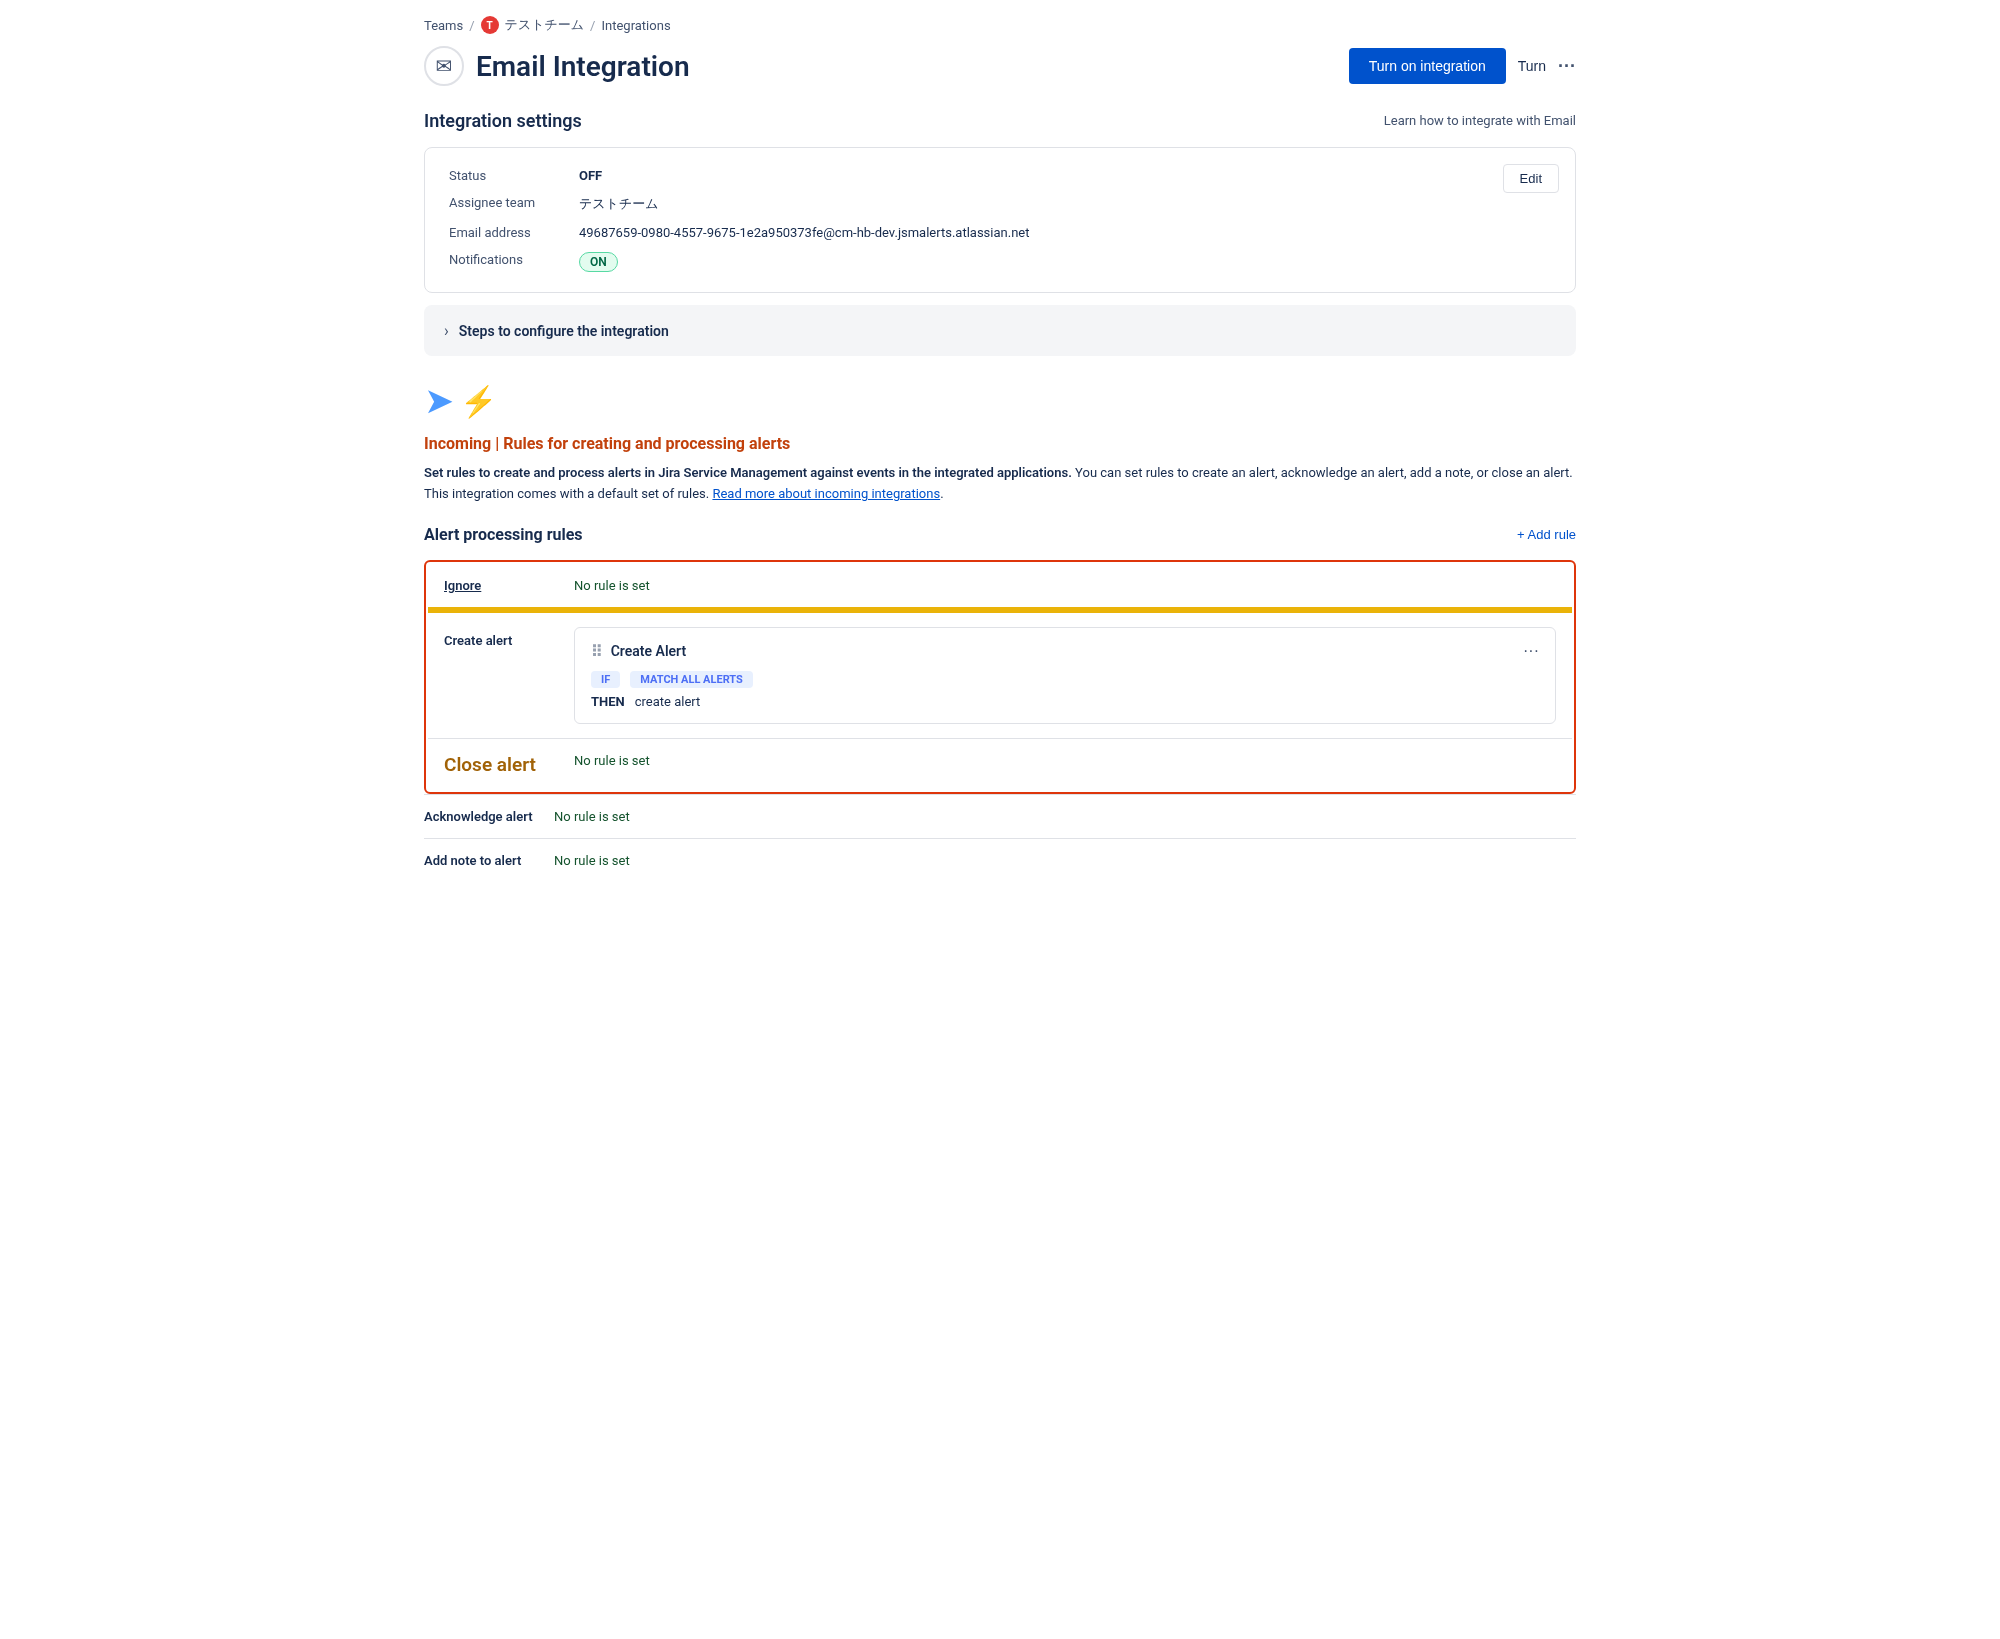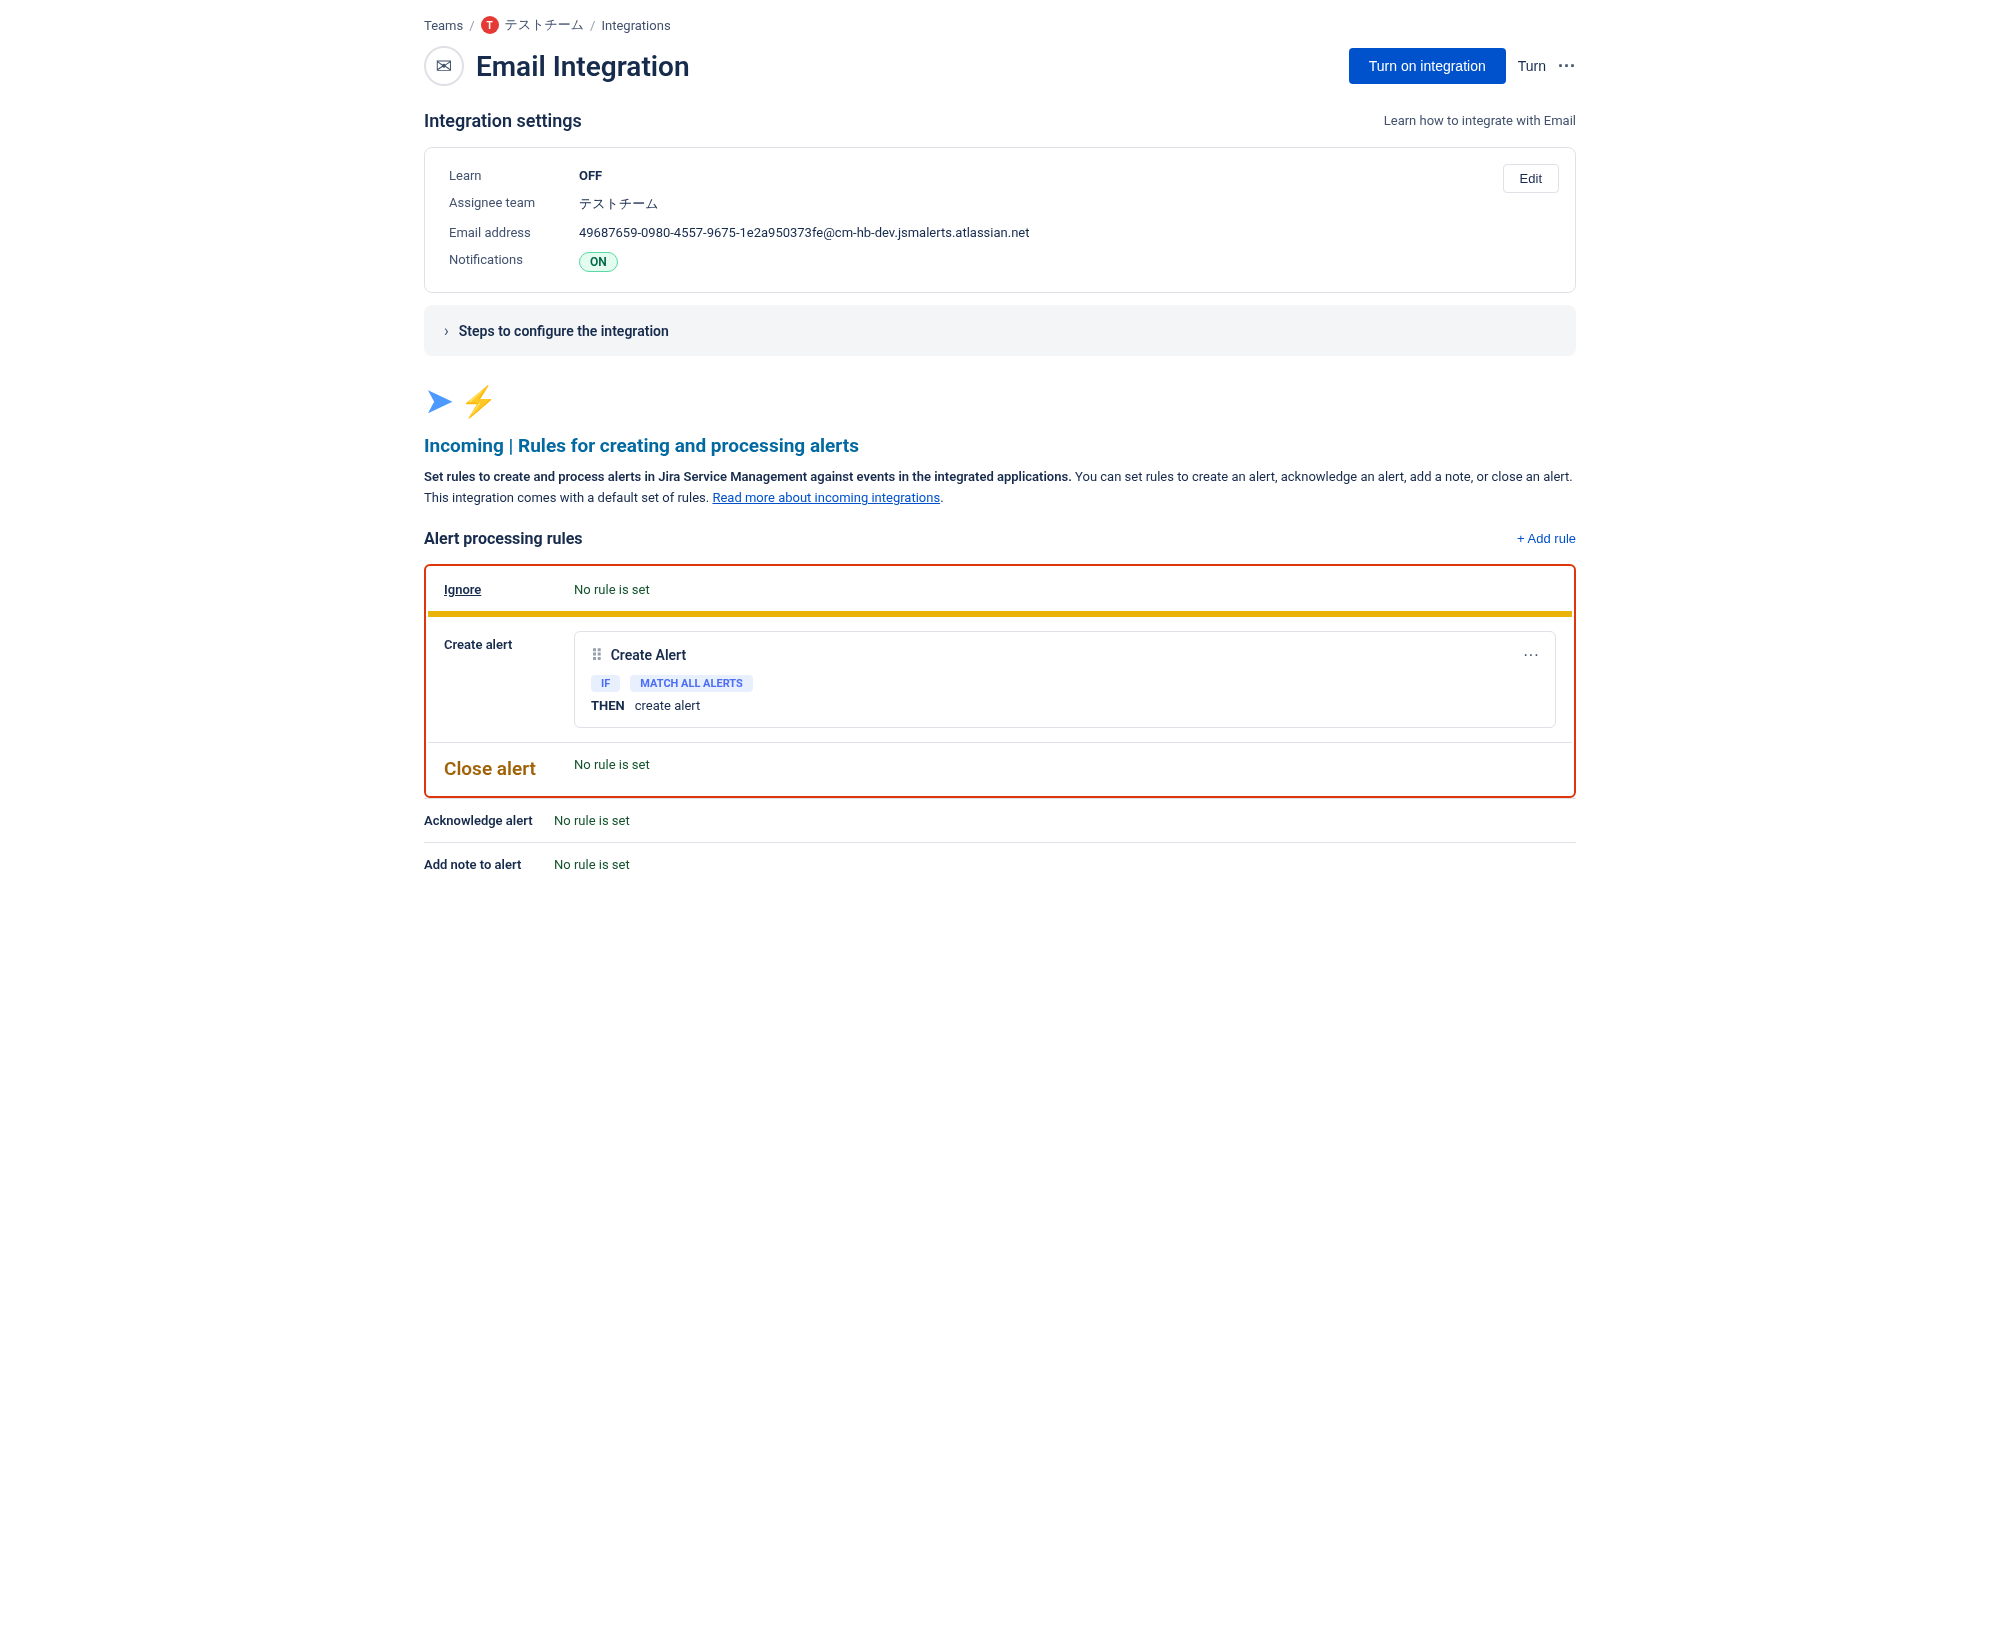--- a/index.html
+++ b/index.html
@@ -195,23 +195,23 @@
     }
     .arrow-icon {
       font-size: 36px;
       color: #4c9aff;
     }
     .bolt-icon {
       font-size: 30px;
       color: #0052cc;
     }
     .incoming-title {
-      font-size: 19px;
-      font-weight: 700;
-      color: #0369a1;
+      font-size: 16px;
+      font-weight: 700;
+      color: #c2410c;
       margin-bottom: 10px;
     }
     .incoming-desc {
       font-size: 13px;
       color: #172b4d;
       line-height: 1.6;
       margin-bottom: 20px;
     }
     .incoming-desc strong { font-weight: 600; }
     .incoming-desc a { color: #0052cc; text-decoration: underline; }
@@ -343,21 +343,21 @@
 
   <div class="section-header-row">
     <h2 class="section-title">Integration settings</h2>
     <span class="learn-link">Learn how to integrate with Email</span>
   </div>
 
   <div class="settings-card">
     <button class="edit-btn">Edit</button>
 
     <div class="settings-row">
-      <span class="settings-label">Learn</span>
+      <span class="settings-label">Status</span>
       <span class="settings-value status-off">OFF</span>
     </div>
     <div class="settings-row">
       <span class="settings-label">Assignee team</span>
       <span class="settings-value">テストチーム</span>
     </div>
     <div class="settings-row">
       <span class="settings-label">Email address</span>
       <span class="settings-value">49687659-0980-4557-9675-1e2a950373fe@cm-hb-dev.jsmalerts.atlassian.net</span>
     </div>

